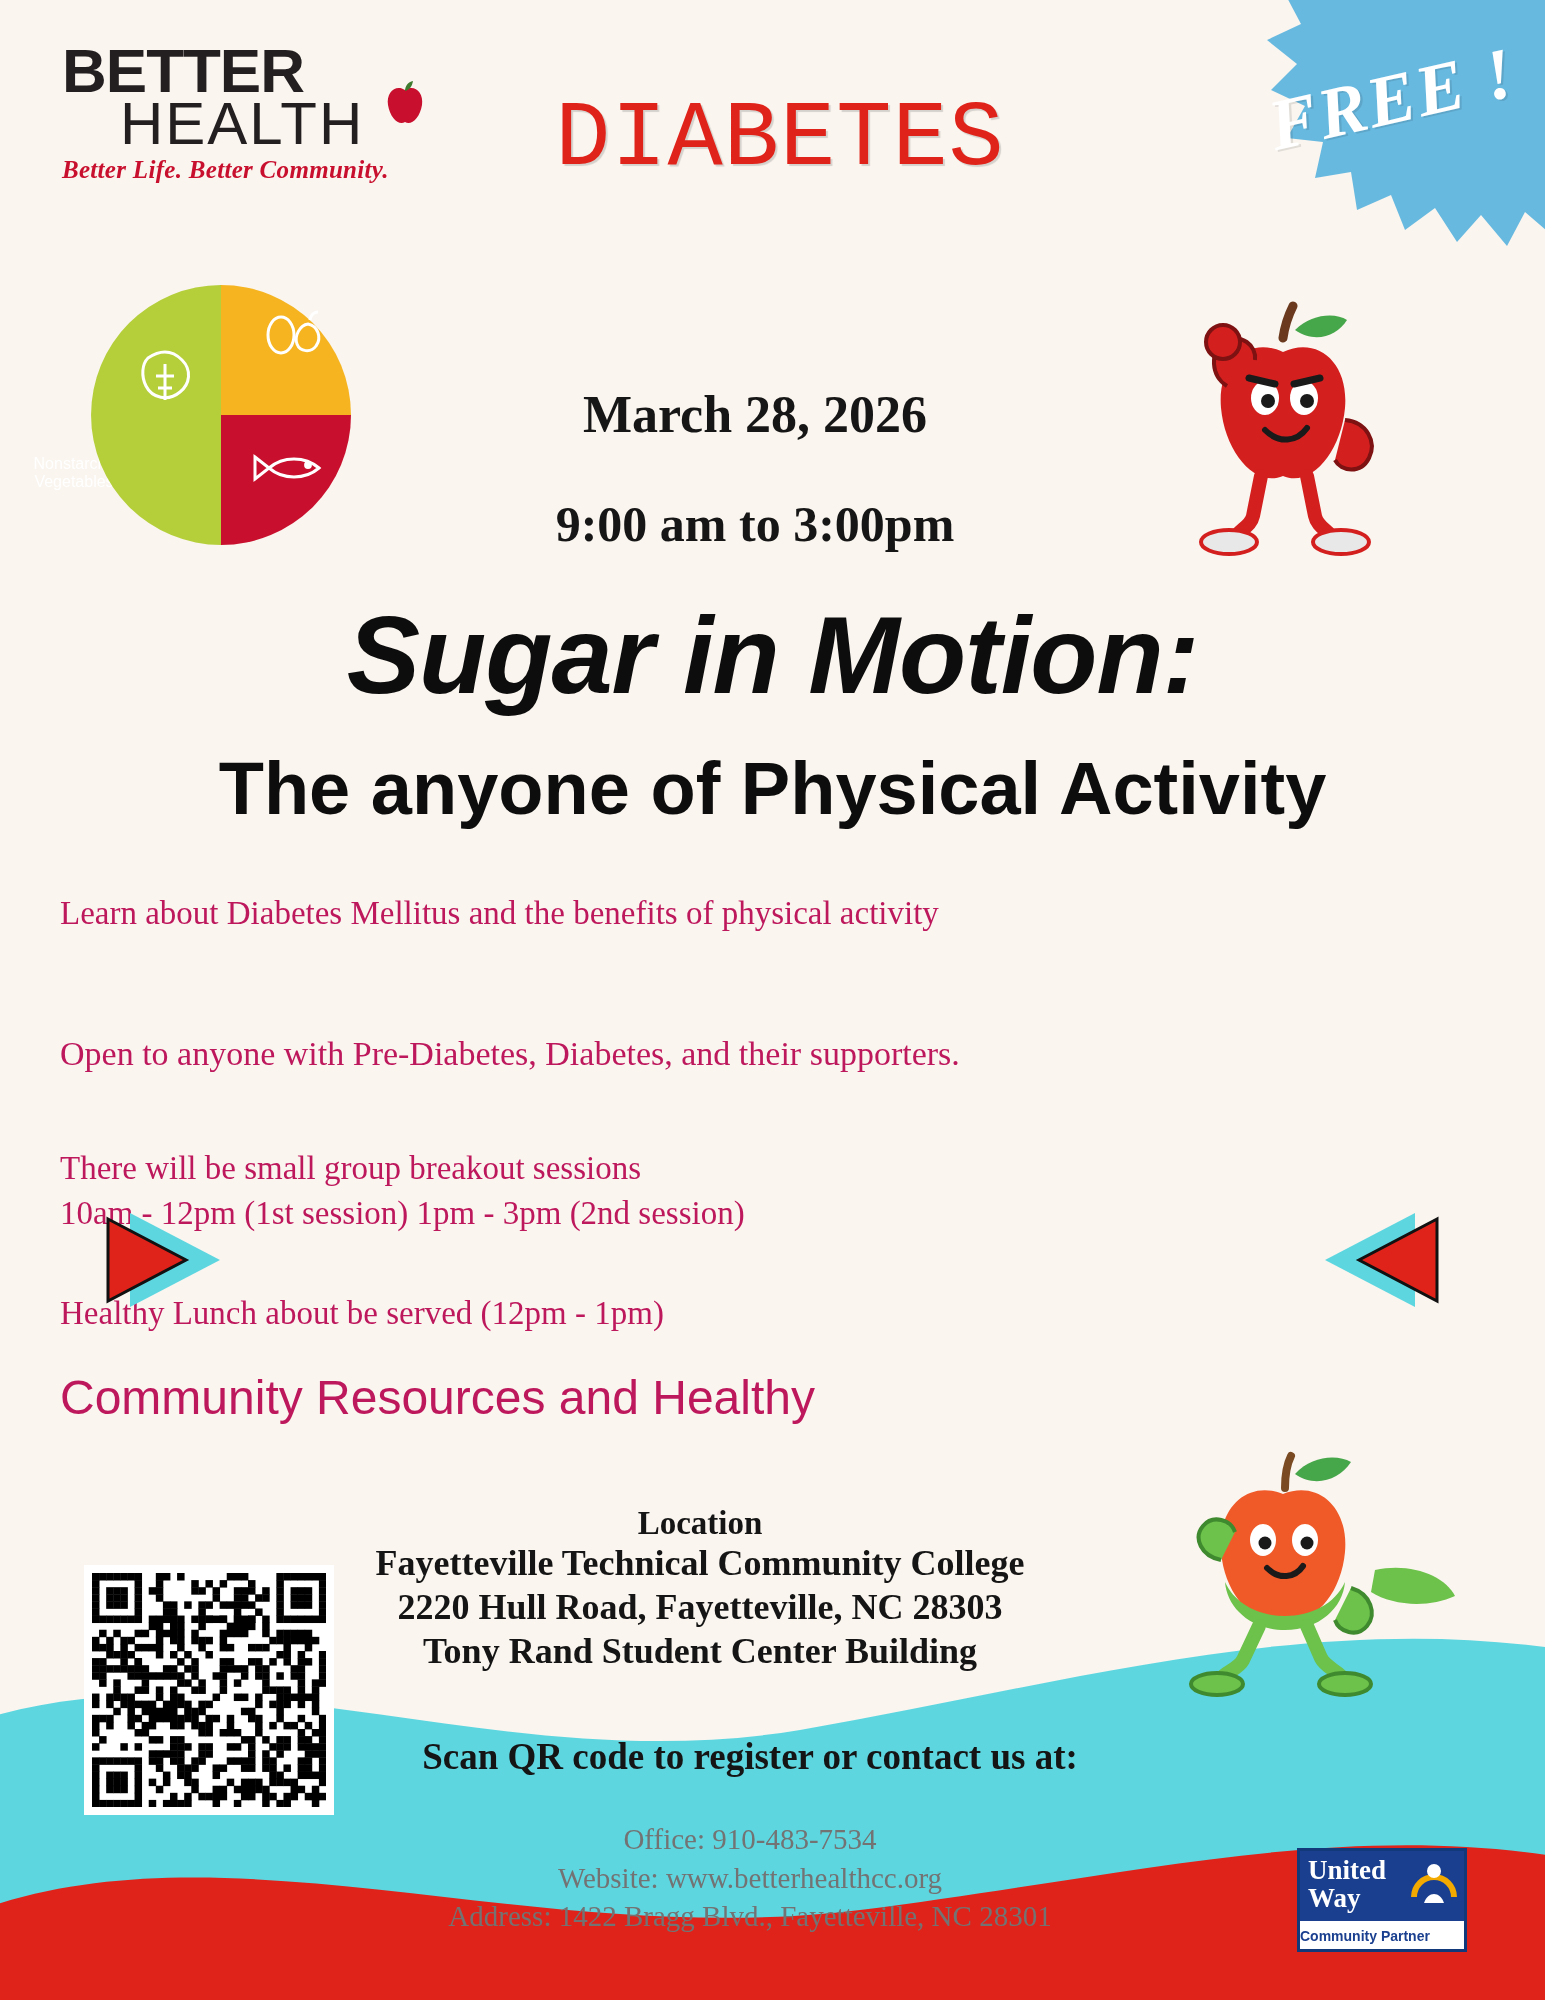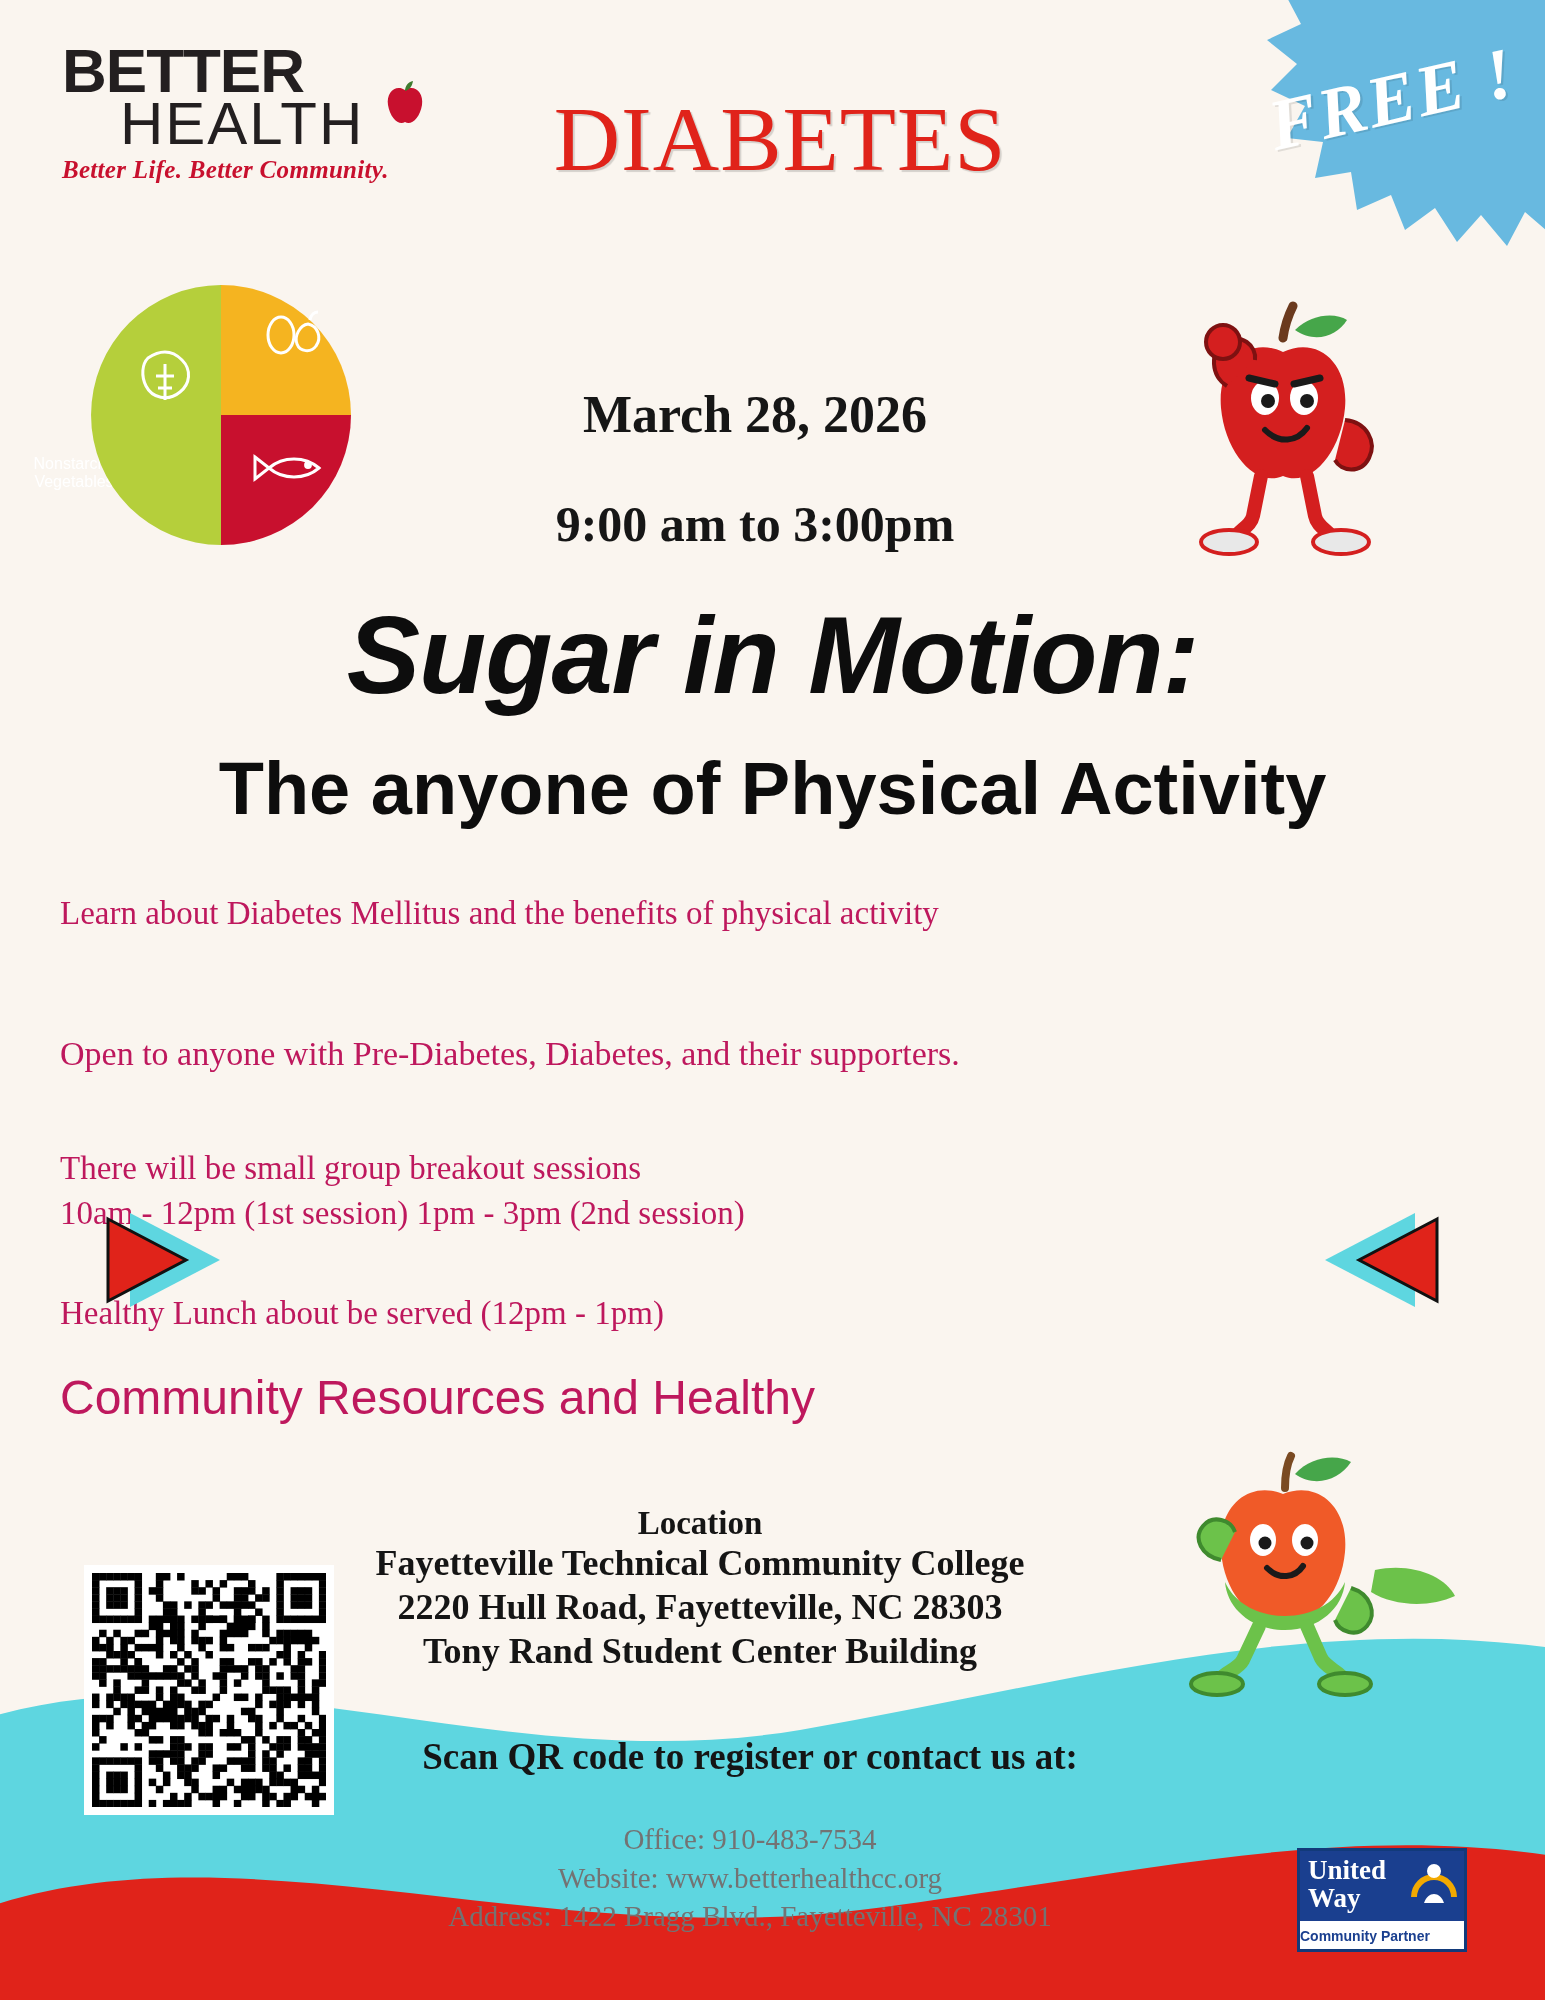--- a/index.html
+++ b/index.html
@@ -130,21 +130,21 @@
   .pl-prot { left: 228px; top: 485px; width: 110px; }
 
   
   .title-diabetes {
     position: absolute;
     left: 420px;
     top: 90px;
     width: 720px;
     text-align: center;
     z-index: 4;
-    font-family: Liberation Serif, serif;
+    font-family: Liberation Mono, monospace;
     font-size: 92px;
     color: #e0231a;
     line-height: 1.08;
     letter-spacing: 1px;
     text-shadow: 2px 2px 1px rgba(0,0,0,0.15);
   }
 
   .date-line {
     position: absolute;
     left: 360px;

